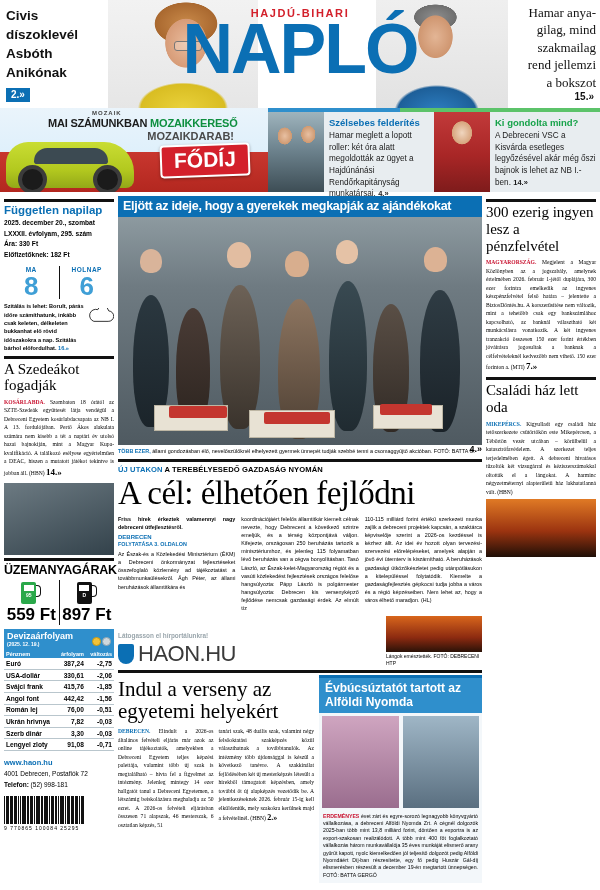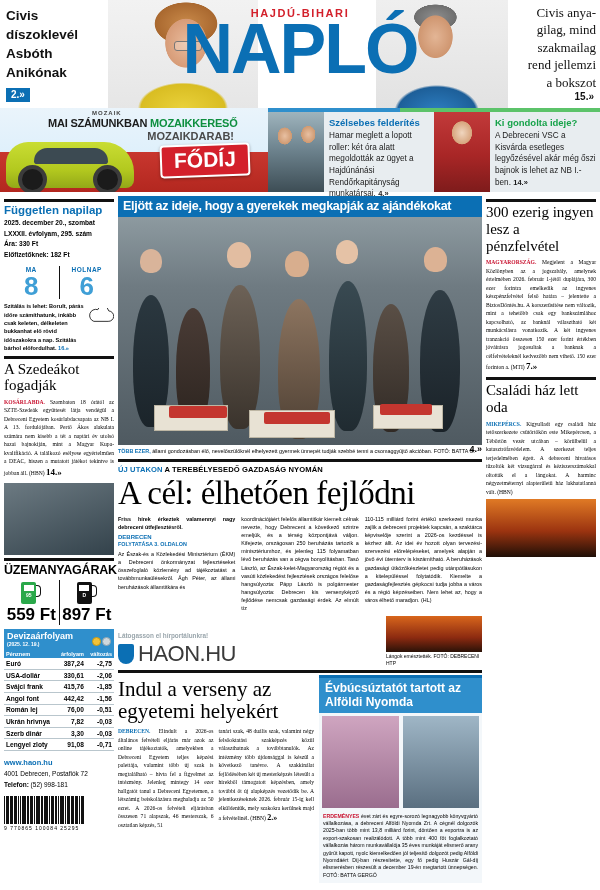--- a/index.html
+++ b/index.html
@@ -252,21 +252,21 @@
       <span>díszoklevél</span>
       <span>Asbóth</span>
       <span>Anikónak</span>
     </div>
     <div class="mh-page-ref-left">2.»</div>
 
     <div class="mh-kicker">HAJDÚ-BIHARI</div>
     <div class="mh-logo">NAPLÓ</div>
 
     <div class="mh-right-text">
-      <span>Civis anya-</span>
+      <span>Hamar anya-</span>
       <span>gilag, mind</span>
       <span>szakmailag</span>
       <span>rend jellemzi</span>
       <span>a bokszot</span>
     </div>
     <div class="mh-page-ref-right">15.»</div>
   </div>
 
   <div class="teaserbar">
     <div class="tb-stripe">
@@ -289,21 +289,21 @@
       <div class="tb-photo p1"></div>
       <div class="tb-txt">
         <div class="tb-title blue">Szélsebes felderítés</div>
         <div class="tb-body"><span>Hamar meglett a lopott roller: két óra alatt megoldották az ügyet a Hajdúnánási Rendőrkapitányság munkatársai.</span> <span class="ref">4.»</span></div>
       </div>
     </div>
 
     <div class="tb-item" style="flex:1">
       <div class="tb-photo p2"></div>
       <div class="tb-txt">
-        <div class="tb-title green">Ki gondolta ideje?</div>
+        <div class="tb-title green">Ki gondolta mind?</div>
         <div class="tb-body"><span>A Debreceni VSC a Kisvárda esetleges legyőzésével akár még őszi bajnok is lehet az NB I.-ben.</span> <span class="ref">14.»</span></div>
       </div>
     </div>
   </div>
 
   <div class="content">
 
     <div class="col-left">
       <div class="rule-thick"></div>
       <div class="kicker-blue">Független napilap</div>

